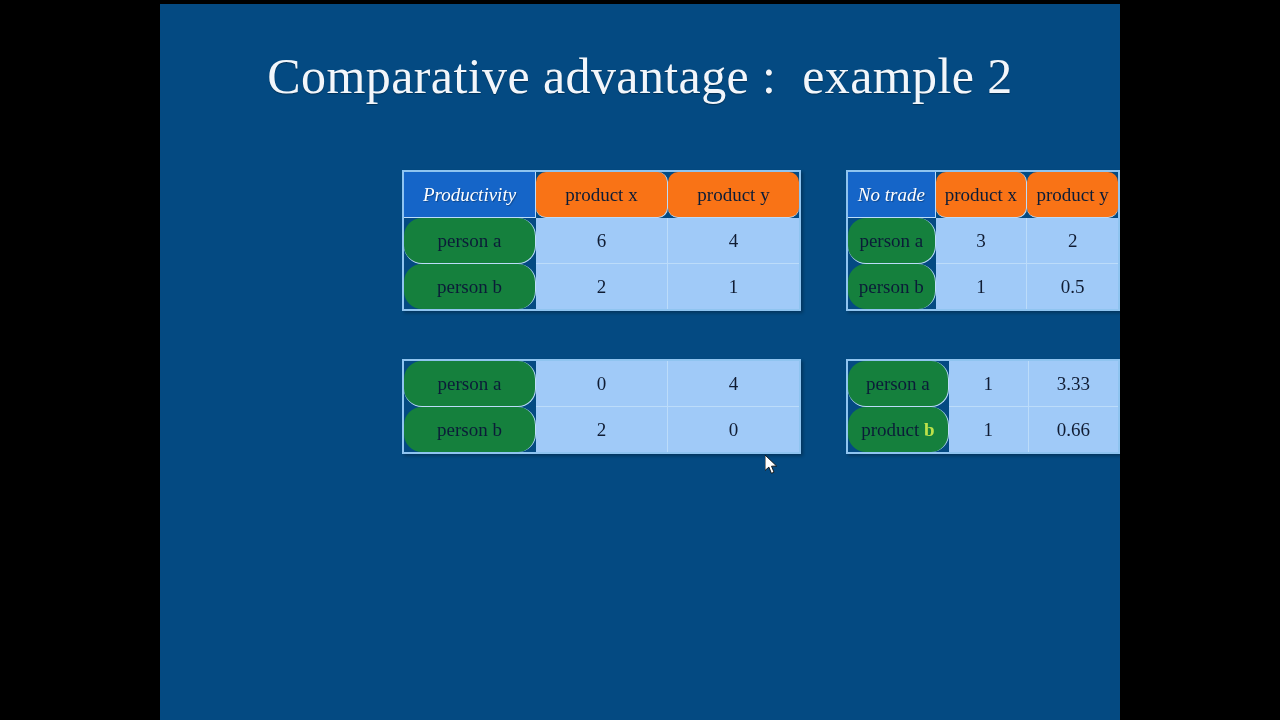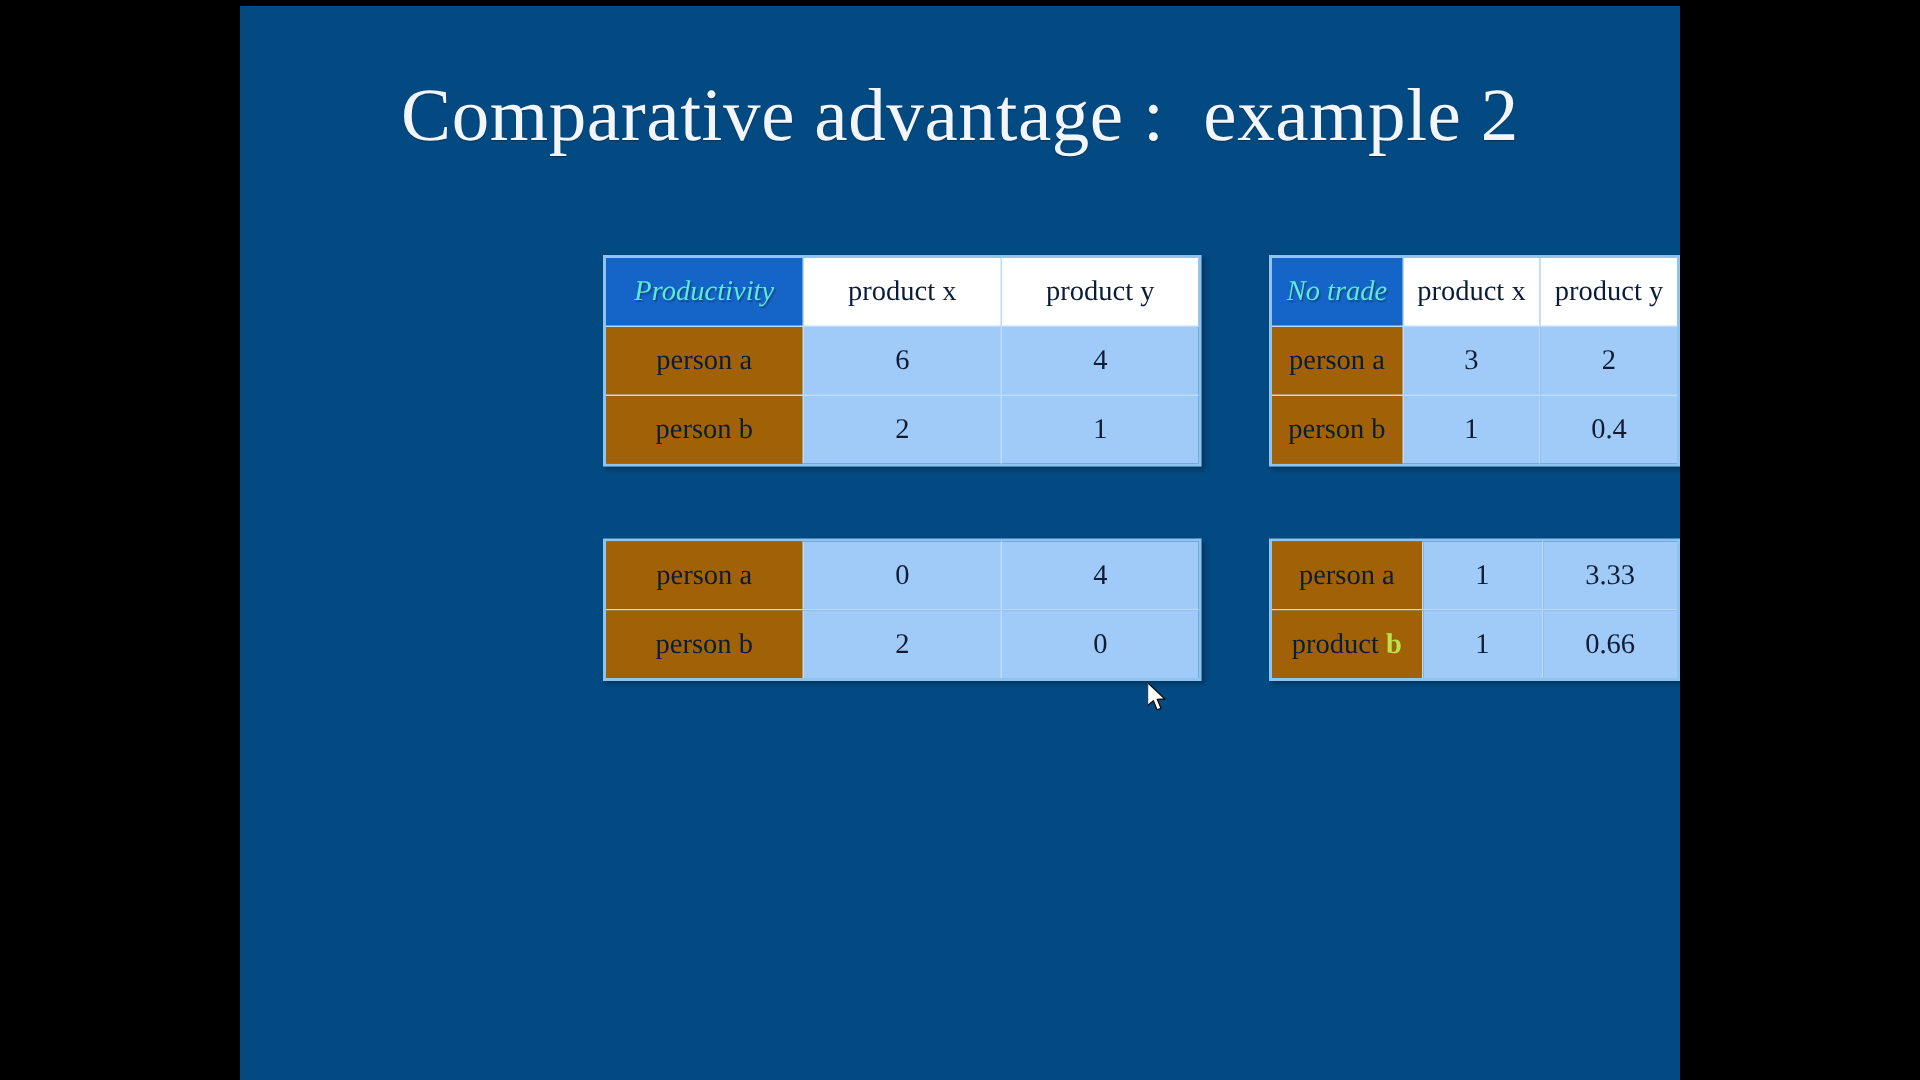--- a/index.html
+++ b/index.html
@@ -69,39 +69,41 @@
   .grid-table td:last-child { border-right: none; }
   .grid-table tr:last-child td { border-bottom: none; margin-left: 36px; }
 
   
   .col-label  { width: 131px; }
   .col-data   { width: 131px; }
 
   
   .hdr-corner {
     background: #1565c8;
-    color: #5eead4;
+    color: #ffffff;
     font-style: italic;
     font-size: 19px;
     height: 45px;
     text-shadow: 1px 1px 1px rgba(0,0,0,0.30);
   }
   .hdr-col {
-    background: #ffffff;
+    background: #f97316;
     color: #0b1c38;
     font-size: 19px;
     height: 45px;
+    border-radius: 10px;
   }
 
   
   .row-label {
-    background: #a16207;
+    background: #15803d;
     color: #0b1c38;
     font-size: 19px;
     height: 45px;
+    border-radius: 18px;
   }
   .cell-data {
     background: #a0caf8;
     color: #101c33;
     font-size: 19px;
     height: 45px;
   }
 
   
   .hl-letter {
@@ -162,21 +164,21 @@
           <td class="hdr-col col-data">product y</td>
         </tr>
         <tr>
           <td class="row-label col-label">person a</td>
           <td class="cell-data col-data">3</td>
           <td class="cell-data col-data">2</td>
         </tr>
         <tr>
           <td class="row-label col-label">person b</td>
           <td class="cell-data col-data">1</td>
-          <td class="cell-data col-data">0.4</td>
+          <td class="cell-data col-data">0.5</td>
         </tr>
       </tbody>
     </table>
 
     <table class="grid-table" id="table-produce">
       <tbody>
         <tr>
           <td class="row-label col-label">person a</td>
           <td class="cell-data col-data">0</td>
           <td class="cell-data col-data">4</td>

